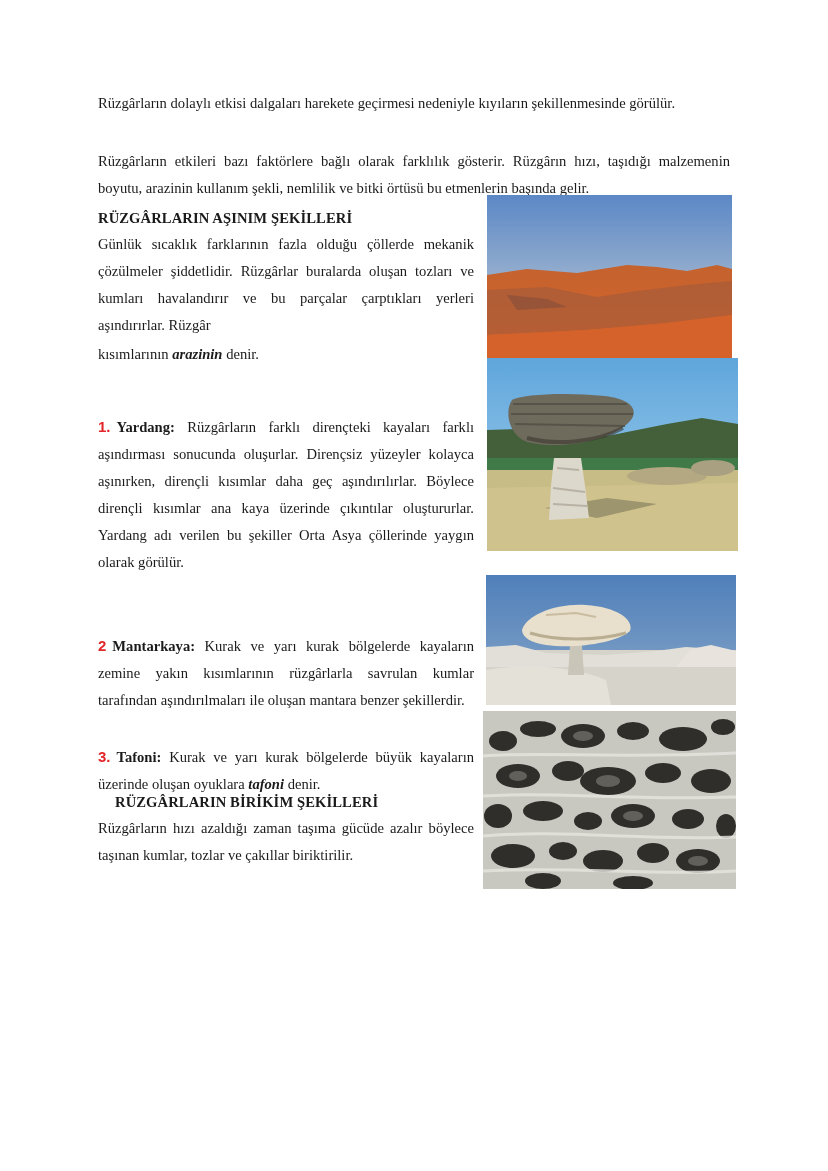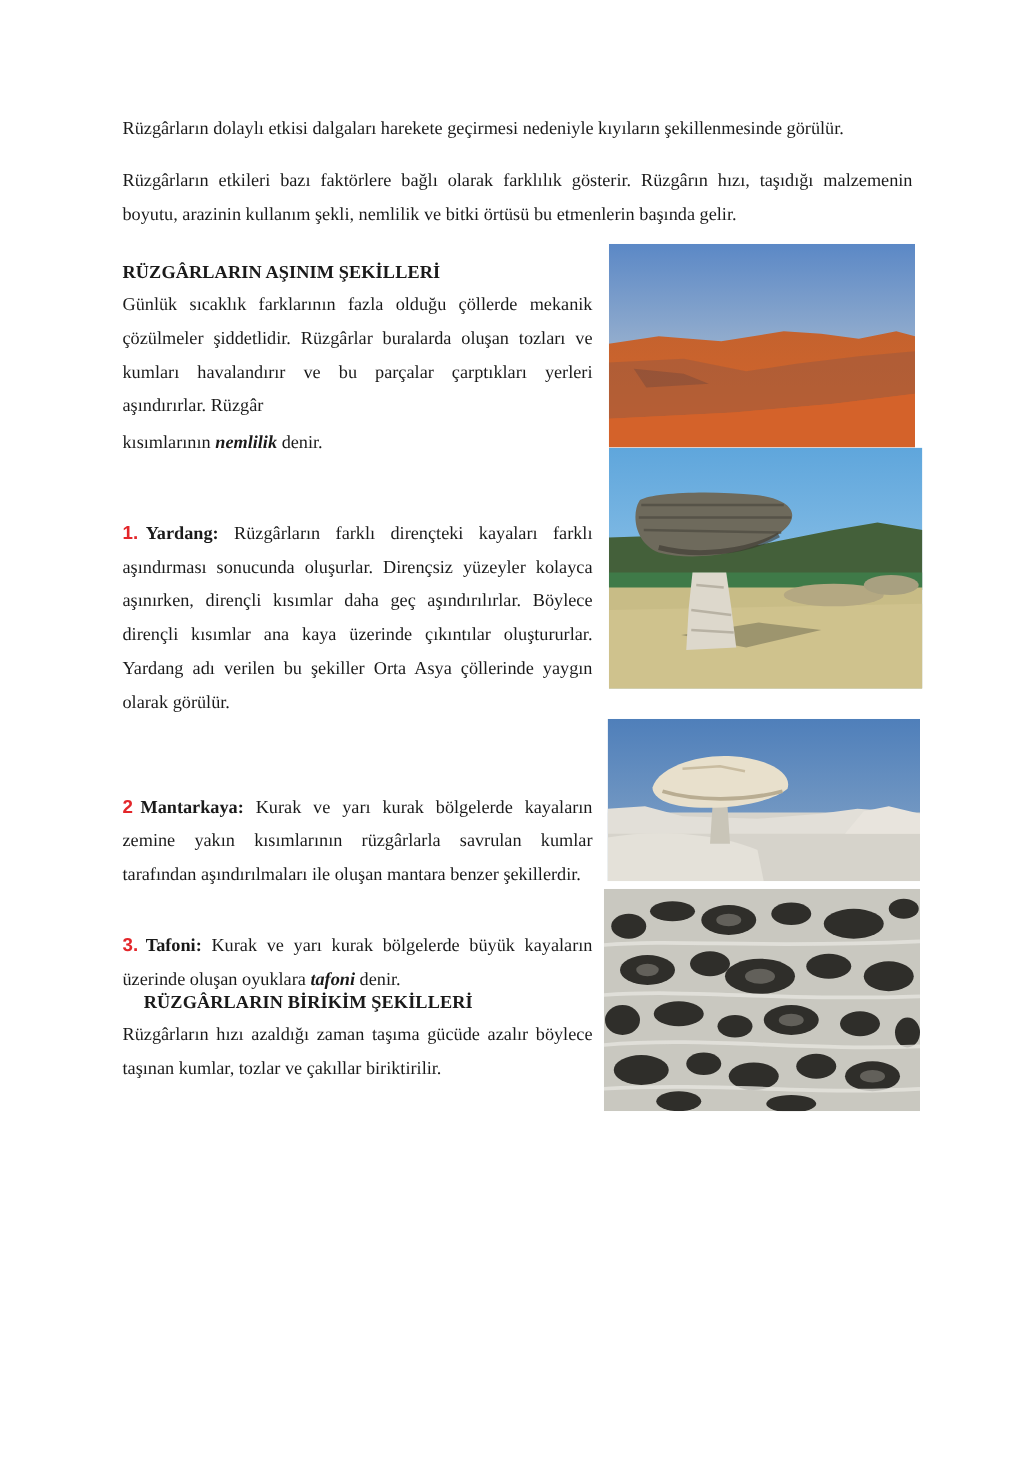--- a/index.html
+++ b/index.html
@@ -56,26 +56,26 @@
       overflow: hidden;
     }
     .photo svg { display: block; width: 100%; height: 100%; }
   </style>
 </head>
 <body>
 
 <div class="page">
 
   <p class="txt full" style="top:90px;">Rüzgârların dolaylı etkisi dalgaları harekete geçirmesi nedeniyle kıyıların şekillenmesinde görülür.</p>
-  <p class="txt full" style="top:132px;">Rüzgârların etkileri bazı faktörlere bağlı olarak farklılık gösterir. Rüzgârın hızı, taşıdığı malzemenin boyutu, arazinin kullanım şekli, nemlilik ve bitki örtüsü bu etmenlerin başında gelir.</p>
+  <p class="txt full" style="top:148px;">Rüzgârların etkileri bazı faktörlere bağlı olarak farklılık gösterir. Rüzgârın hızı, taşıdığı malzemenin boyutu, arazinin kullanım şekli, nemlilik ve bitki örtüsü bu etmenlerin başında gelir.</p>
 
   <h2 class="heading" style="top:208px;">RÜZGÂRLARIN AŞINIM ŞEKİLLERİ</h2>
 
   <p class="txt left" style="top:231px;">Günlük sıcaklık farklarının fazla olduğu çöllerde mekanik çözülmeler şiddetlidir. Rüzgârlar buralarda oluşan tozları ve kumları havalandırır ve bu parçalar çarptıkları yerleri aşındırırlar. Rüzgâr</p>
-  <p class="txt left" style="top:341px;"><span>kısımlarının </span><span class="em">nemlilik</span><span> denir.</span></p>
+  <p class="txt left" style="top:341px;"><span>kısımlarının </span><span class="em">arazinin</span><span> denir.</span></p>
 
   <p class="txt left" style="top:413px;"><span class="num">1.</span><span class="term">Yardang:</span><span> Rüzgârların farklı dirençteki kayaları farklı aşındırması sonucunda oluşurlar. Dirençsiz yüzeyler kolayca aşınırken, dirençli kısımlar daha geç aşındırılırlar. Böylece dirençli kısımlar ana kaya üzerinde çıkıntılar oluştururlar. Yardang adı verilen bu şekiller Orta Asya çöllerinde yaygın olarak görülür.</span></p>
 
   <p class="txt left" style="top:608px;margin-top:24px;"><span class="num">2</span><span class="term">Mantarkaya:</span><span> Kurak ve yarı kurak bölgelerde kayaların zemine yakın kısımlarının rüzgârlarla savrulan kumlar tarafından aşındırılmaları ile oluşan mantara benzer şekillerdir.</span></p>
 
   <p class="txt left" style="top:743px;"><span class="num">3.</span><span class="term">Tafoni:</span><span> Kurak ve yarı kurak bölgelerde büyük kayaların üzerinde oluşan oyuklara </span><span class="em">tafoni</span><span> denir.</span></p>
 
   <h2 class="heading" style="top:792px;margin-left:17px;">RÜZGÂRLARIN BİRİKİM ŞEKİLLERİ</h2>
   <p class="txt left" style="top:815px;">Rüzgârların hızı azaldığı zaman taşıma gücüde azalır böylece taşınan kumlar, tozlar ve çakıllar biriktirilir.</p>
 

